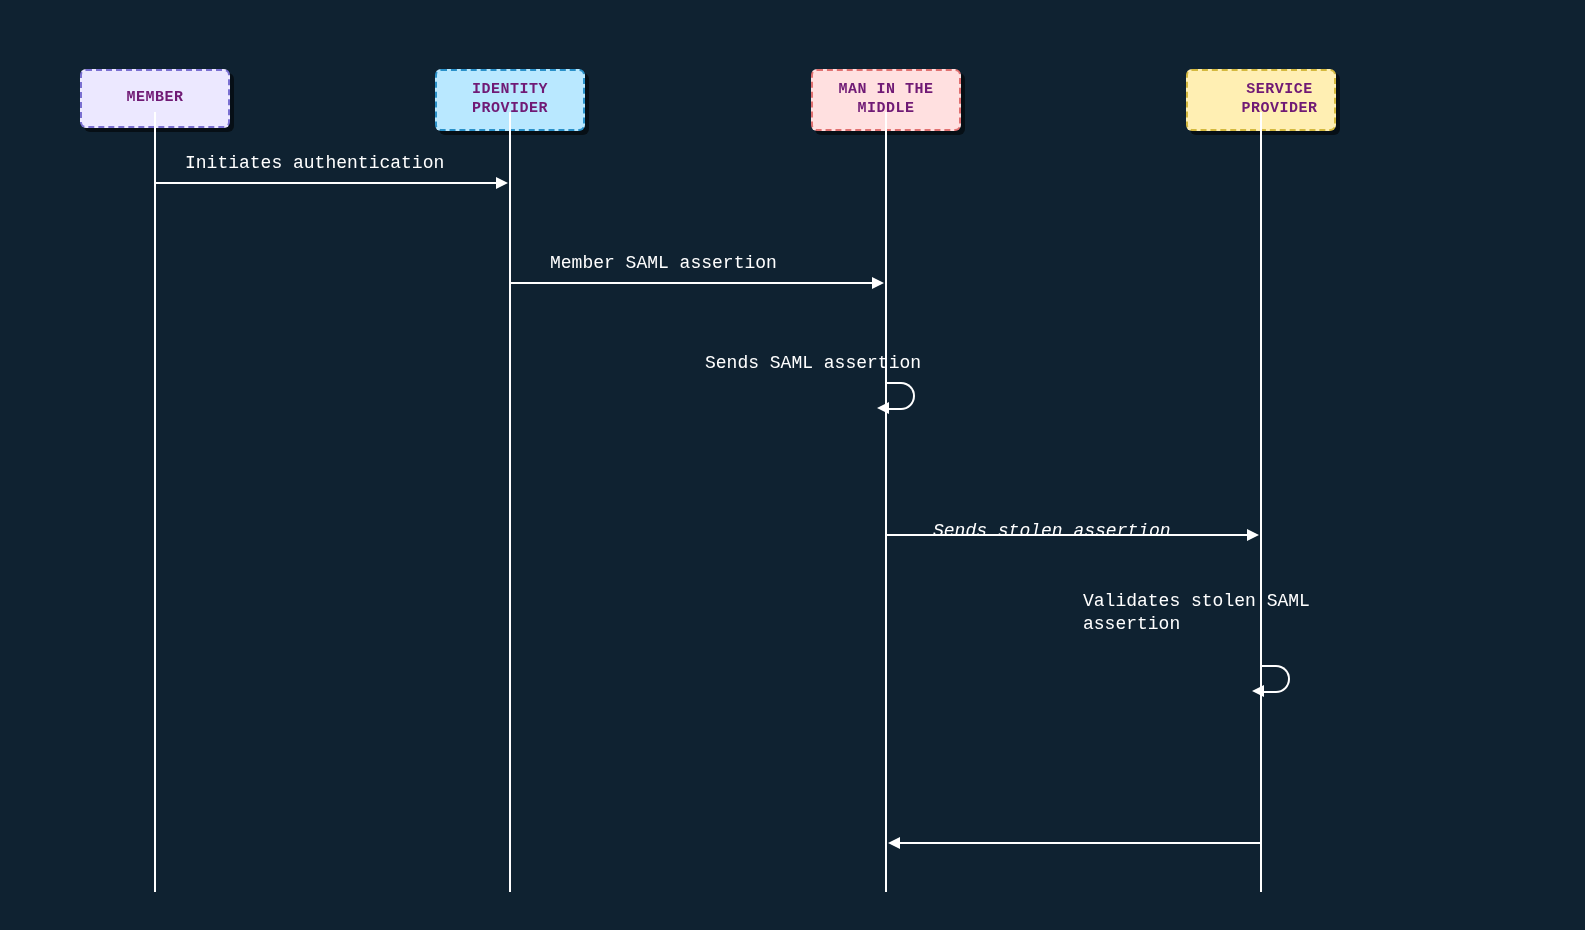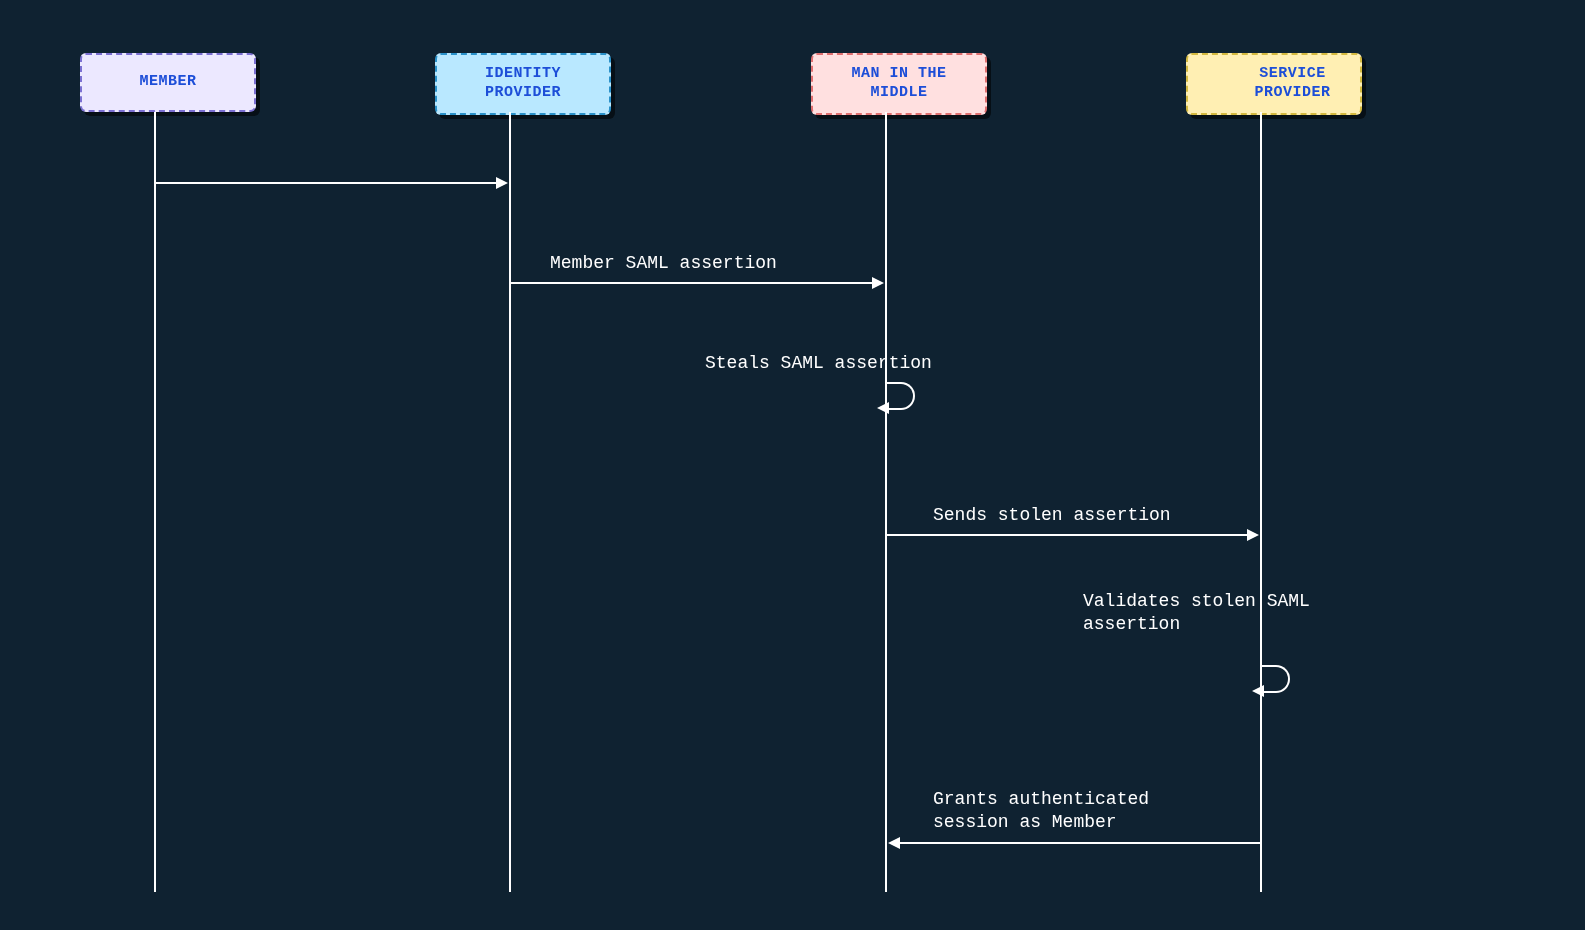--- a/index.html
+++ b/index.html
@@ -14,28 +14,28 @@
 
   .stage {
     position: relative;
     width: 1585px;
     height: 930px;
   }
 
   
   .actor {
     position: absolute;
-    top: 53px;
-    width: 176px;
+    top: 69px;
+    width: 150px;
     padding: 10px 6px;
     text-align: center;
     font-weight: bold;
     font-size: 15px;
     letter-spacing: 0.5px;
-    color: #1d4ed8;
+    color: #701a75;
     border-radius: 6px;
     box-shadow: 4px 4px 0 0 rgba(0,0,0,0.55);
     line-height: 1.25;
     box-sizing: border-box;
   }
   .actor.single { padding: 18px 6px; }
 
   
   .actor::before {
     content: "";
@@ -130,38 +130,37 @@
   <div class="actor actor-sp">
     <span>SERVICE
 PROVIDER</span>
   </div>
 
   <div class="lifeline" style="left:154px; top:112px; height:780px;"></div>
   <div class="lifeline" style="left:509px; top:112px; height:780px;"></div>
   <div class="lifeline" style="left:885px; top:112px; height:780px;"></div>
   <div class="lifeline" style="left:1260px; top:112px; height:780px;"></div>
 
+  <div class="msg" style="left:185px; top:152px;">Initiates authentication</div>
   <div class="arrow right" style="left:156px; top:182px; width:350px;"></div>
 
   <div class="msg" style="left:550px; top:252px;">Member SAML assertion</div>
   <div class="arrow right" style="left:511px; top:282px; width:371px;"></div>
 
-  <div class="msg" style="left:705px; top:352px;">Steals SAML assertion</div>
+  <div class="msg" style="left:705px; top:352px;">Sends SAML assertion</div>
   <div class="selfloop" style="left:887px; top:382px;">
     <div class="corner" style="top:0;"></div>
     <div class="head" style="left:-10px; top:20px;"></div>
   </div>
 
-  <div class="msg" style="left:933px; top:504px;">Sends stolen assertion</div>
+  <div class="msg" style="left:933px; top:520px;font-style:italic;">Sends stolen assertion</div>
   <div class="arrow right" style="left:887px; top:534px; width:370px;"></div>
 
   <div class="msg" style="left:1083px; top:590px;">Validates stolen SAML
 assertion</div>
   <div class="selfloop" style="left:1262px; top:665px;">
     <div class="corner" style="top:0;"></div>
     <div class="head" style="left:-10px; top:20px;"></div>
   </div>
 
-  <div class="msg" style="left:933px; top:788px;">Grants authenticated
-session as Member</div>
   <div class="arrow left" style="left:890px; top:842px; width:370px;"></div>
 
 </div>
 
 </body></html>

